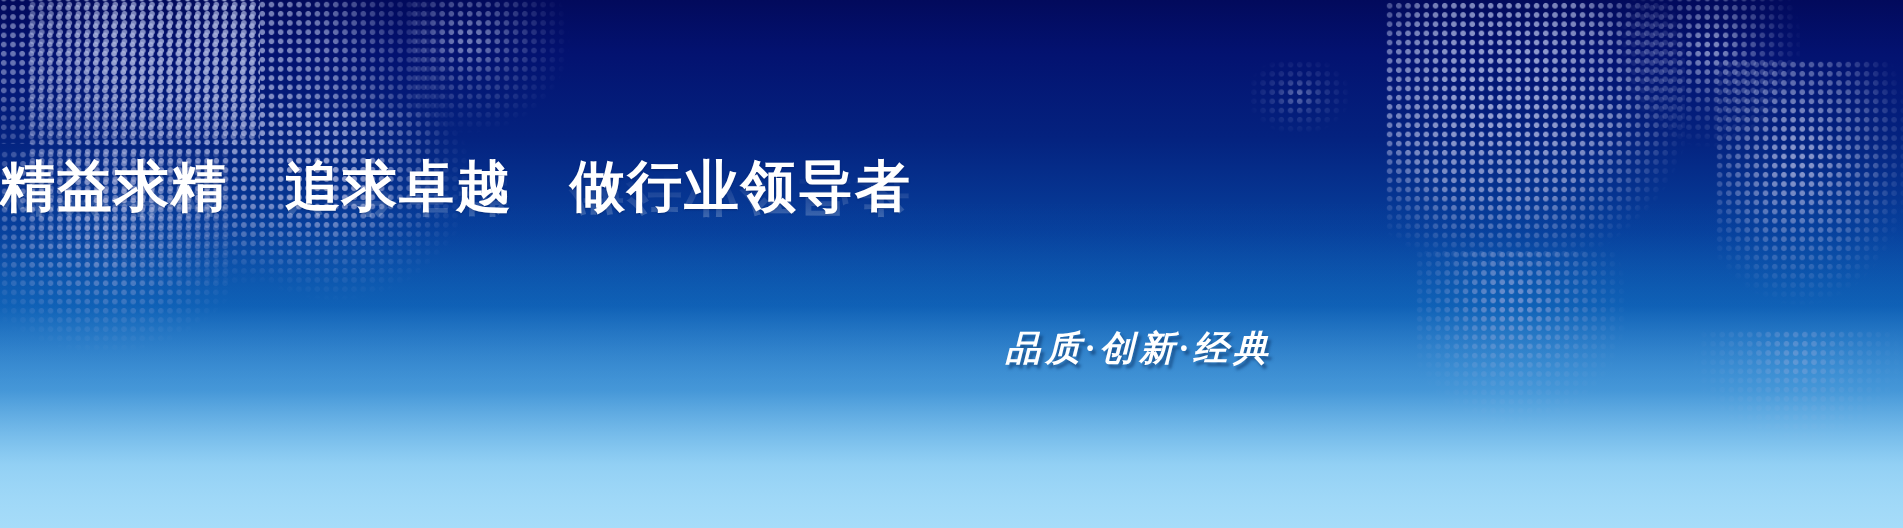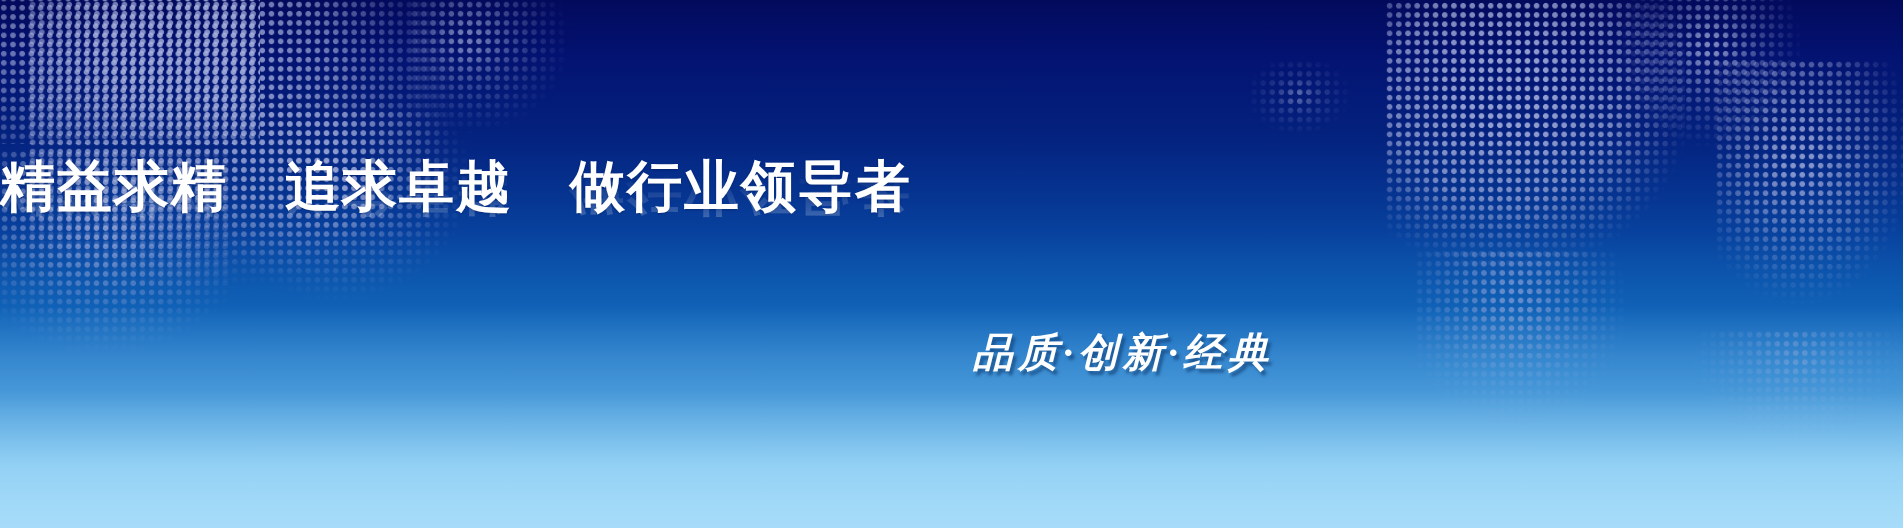--- a/index.html
+++ b/index.html
@@ -172,21 +172,21 @@
   }
 
   
   .tagline {
     position: absolute;
     right: 630px;
     top: 325px;
     font-family: "Liberation Serif", "DejaVu Serif", serif;
     font-style: italic;
     font-weight: 700;
-    font-size: 40px;
+    font-size: 35px;
     letter-spacing: 5px;
     color: #ffffff;
     white-space: pre;
     text-shadow: 3px 4px 3px rgba(10,50,100,0.55);
     pointer-events: none;
   }
 </style>
 </head>
 <body>
 

